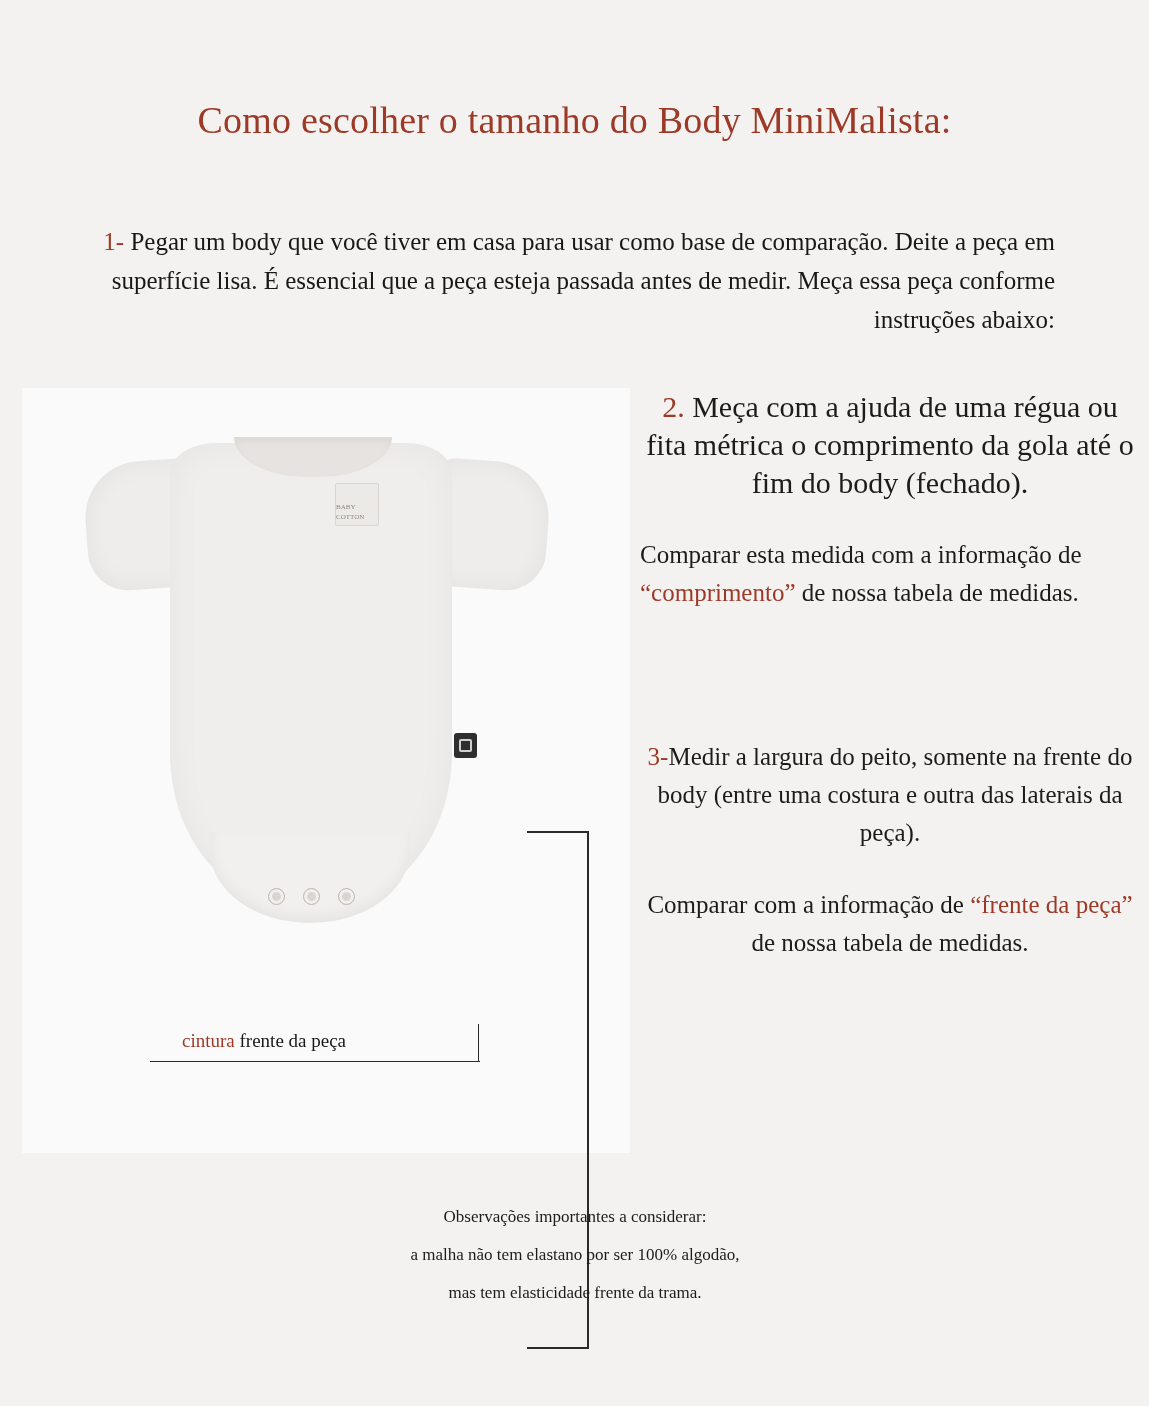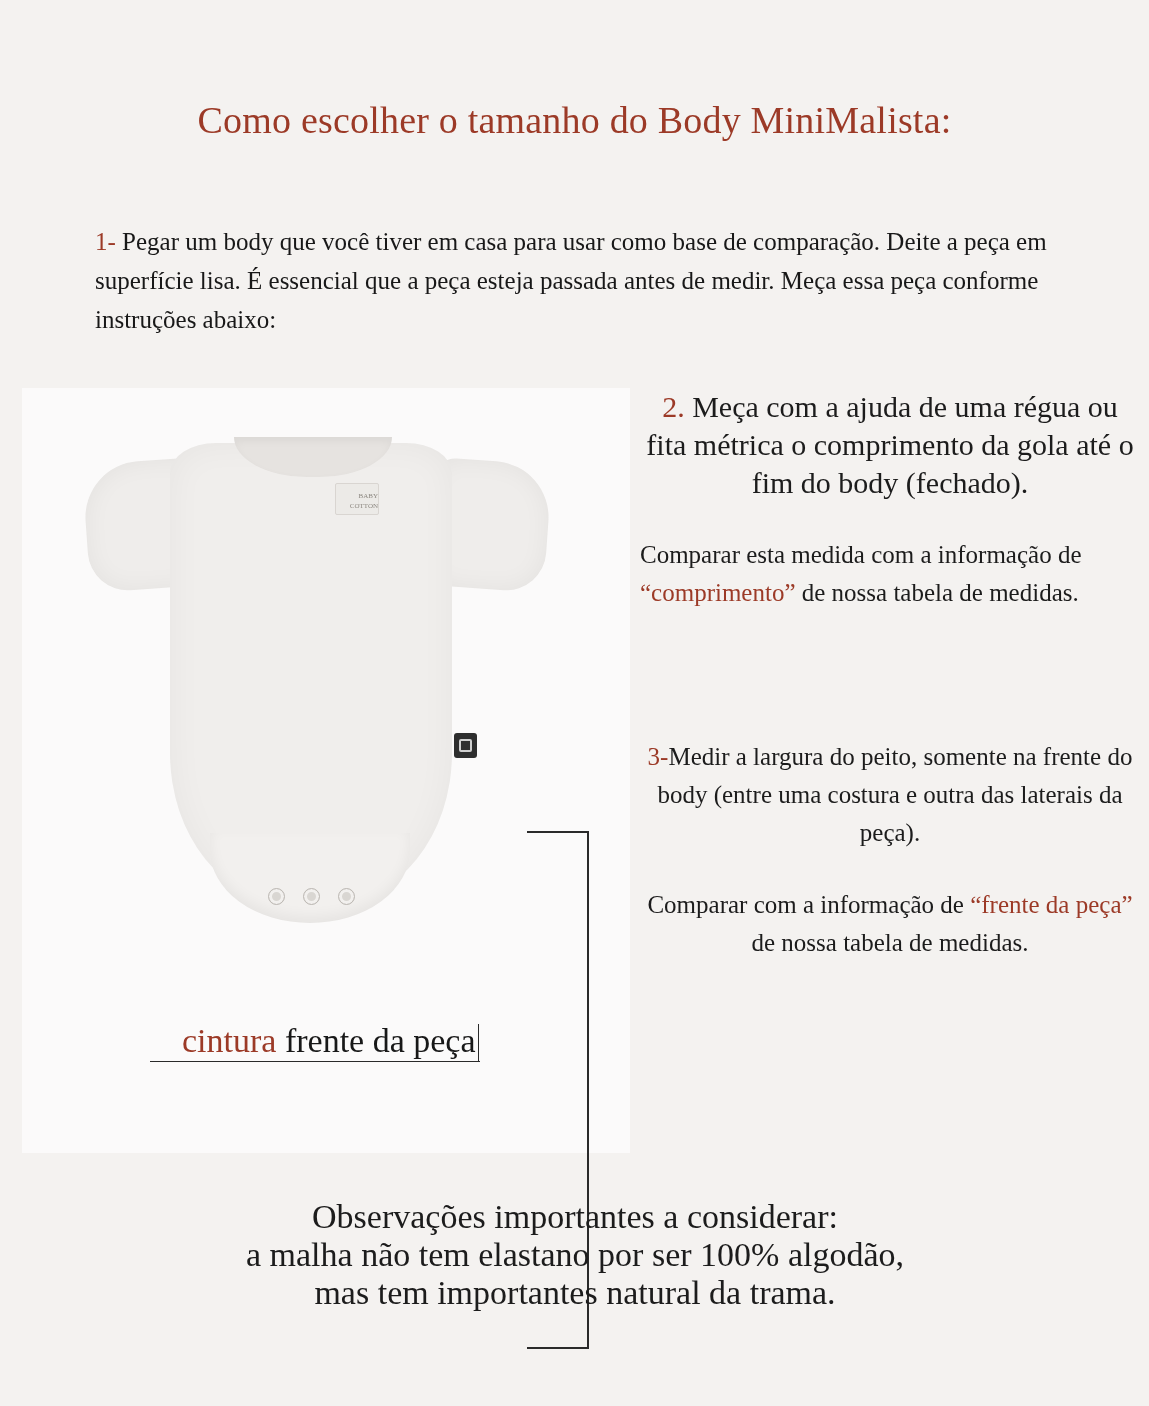--- a/index.html
+++ b/index.html
@@ -29,21 +29,21 @@
     font-size: 38px;
     color: #9c3a27;
     letter-spacing: 0.2px;
     white-space: nowrap;
   }
   .intro {
     position: absolute;
     top: 222px;
     left: 95px;
     width: 960px;
-    text-align: left;
+    text-align: right;
     font-size: 25px;
     line-height: 39px;
     color: #181818;
   }
   .accent {
     color: #9c3a27;
   }
   .photo-panel {
     position: absolute;
     left: 22px;
@@ -96,29 +96,29 @@
     height: 40px;
     border-radius: 0 0 80px 80px / 0 0 44px 44px;
     background: #e6e3e0;
     box-shadow: inset 0 4px 8px rgba(0,0,0,0.05);
   }
   .tag {
     position: absolute;
     left: 253px;
     top: 50px;
     width: 44px;
-    height: 32px;
+    height: 43px;
     background: #eceae7;
     border: 1px solid #d9d5d1;
     border-radius: 2px;
     font-size: 7px;
     color: #8d8881;
-    text-align: right;
+    text-align: left;
     line-height: 10px;
-    padding-top: 7px;
+    padding-top: 18px;
     box-sizing: border-box;
     overflow: hidden;
   }
   .crotch {
     position: absolute;
     left: 128px;
     top: 400px;
     width: 200px;
     height: 90px;
     background: #f2f0ee;
@@ -183,21 +183,21 @@
     left: 456px;
     top: 636px;
     width: 0;
     height: 38px;
     border-left: 1.5px solid #2a2a2a;
   }
   .waist-label {
     position: absolute;
     left: 160px;
     top: 638px;
-    font-size: 34px;
+    font-size: 19px;
     line-height: 30px;
     white-space: nowrap;
     color: #181818;
   }
   .step2 {
     position: absolute;
     left: 640px;
     top: 388px;
     width: 500px;
     text-align: center;
@@ -230,21 +230,21 @@
     text-align: center;
     font-size: 25px;
     line-height: 38px;
   }
   .notes {
     position: absolute;
     left: 95px;
     top: 1198px;
     width: 960px;
     text-align: center;
-    font-size: 34px;
+    font-size: 17px;
     line-height: 38px;
   }
 </style>
 </head>
 <body>
 
 <div class="page">
 
   <div class="title">Como escolher o tamanho do Body MiniMalista:</div>
 
@@ -289,16 +289,16 @@
     <span class="accent">3-</span><span>Medir a largura do peito, somente na frente do body (entre uma costura e outra das laterais da peça).</span>
   </div>
 
   <div class="step3b">
     <span>Comparar com a informação de </span><span class="accent">“frente da peça”</span><span> de nossa tabela de medidas.</span>
   </div>
 
   <div class="notes">
     <div>Observações importantes a considerar:</div>
     <div>a malha não tem elastano por ser 100% algodão,</div>
-    <div>mas tem importantes natural da trama.</div>
+    <div>mas tem elasticidade frente da trama.</div>
   </div>
 
 </div>
 
 </body></html>

